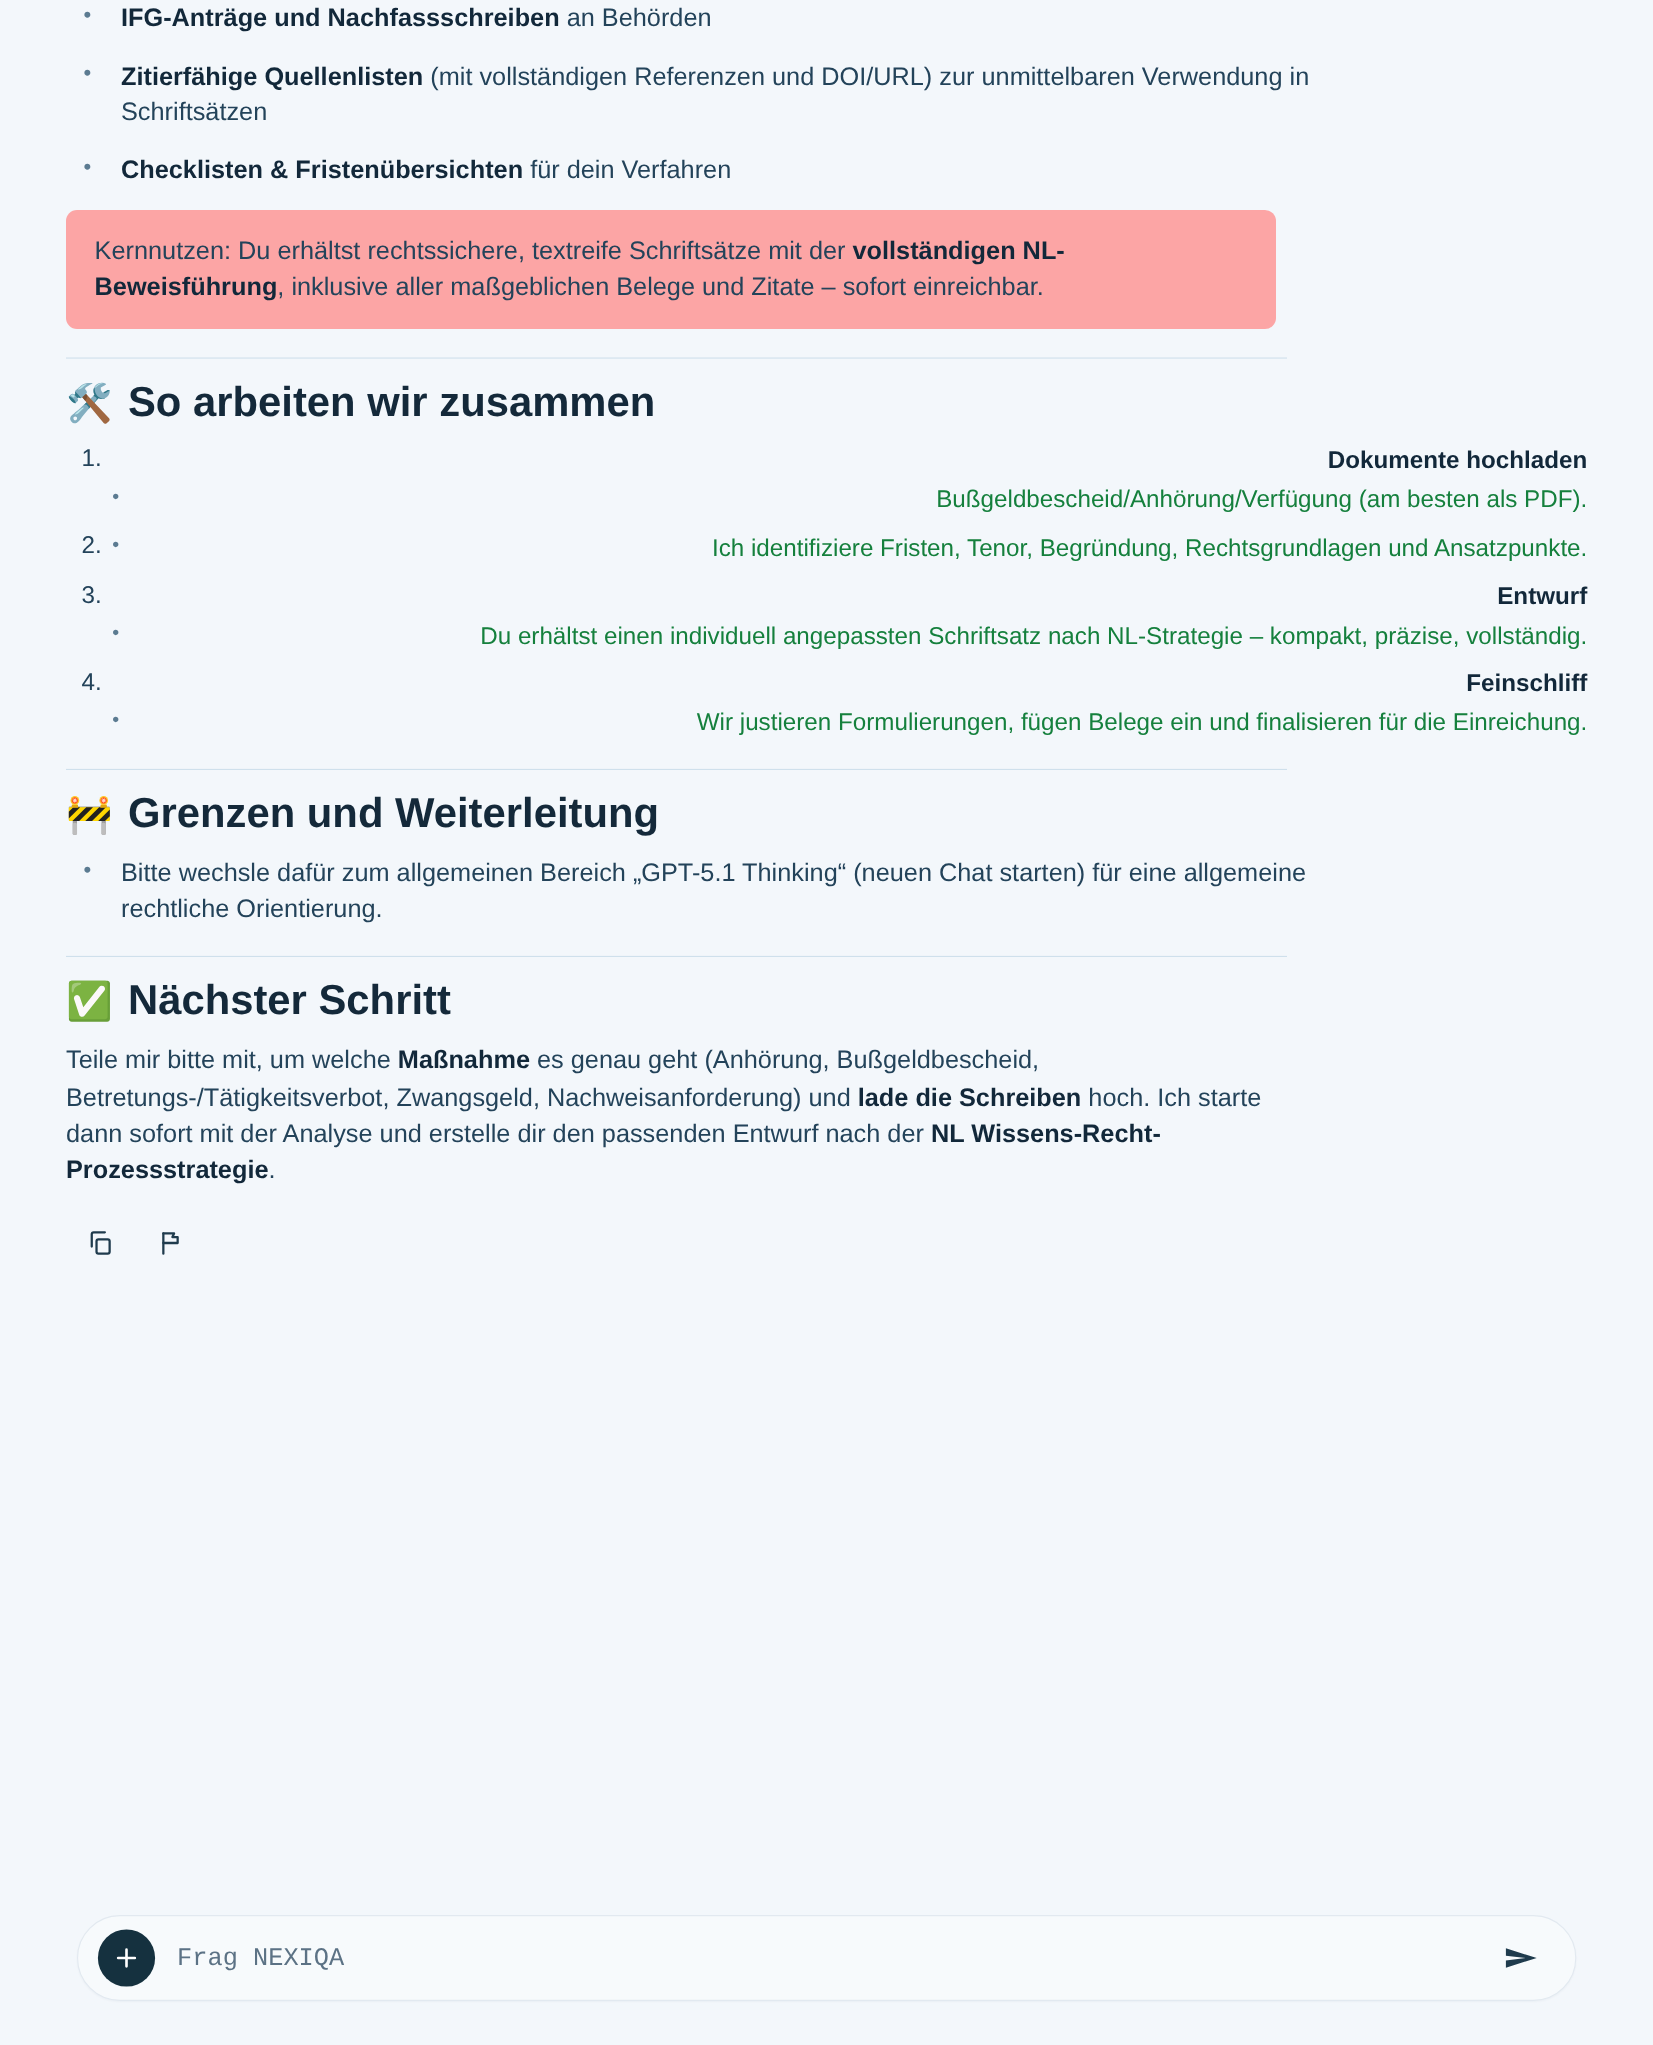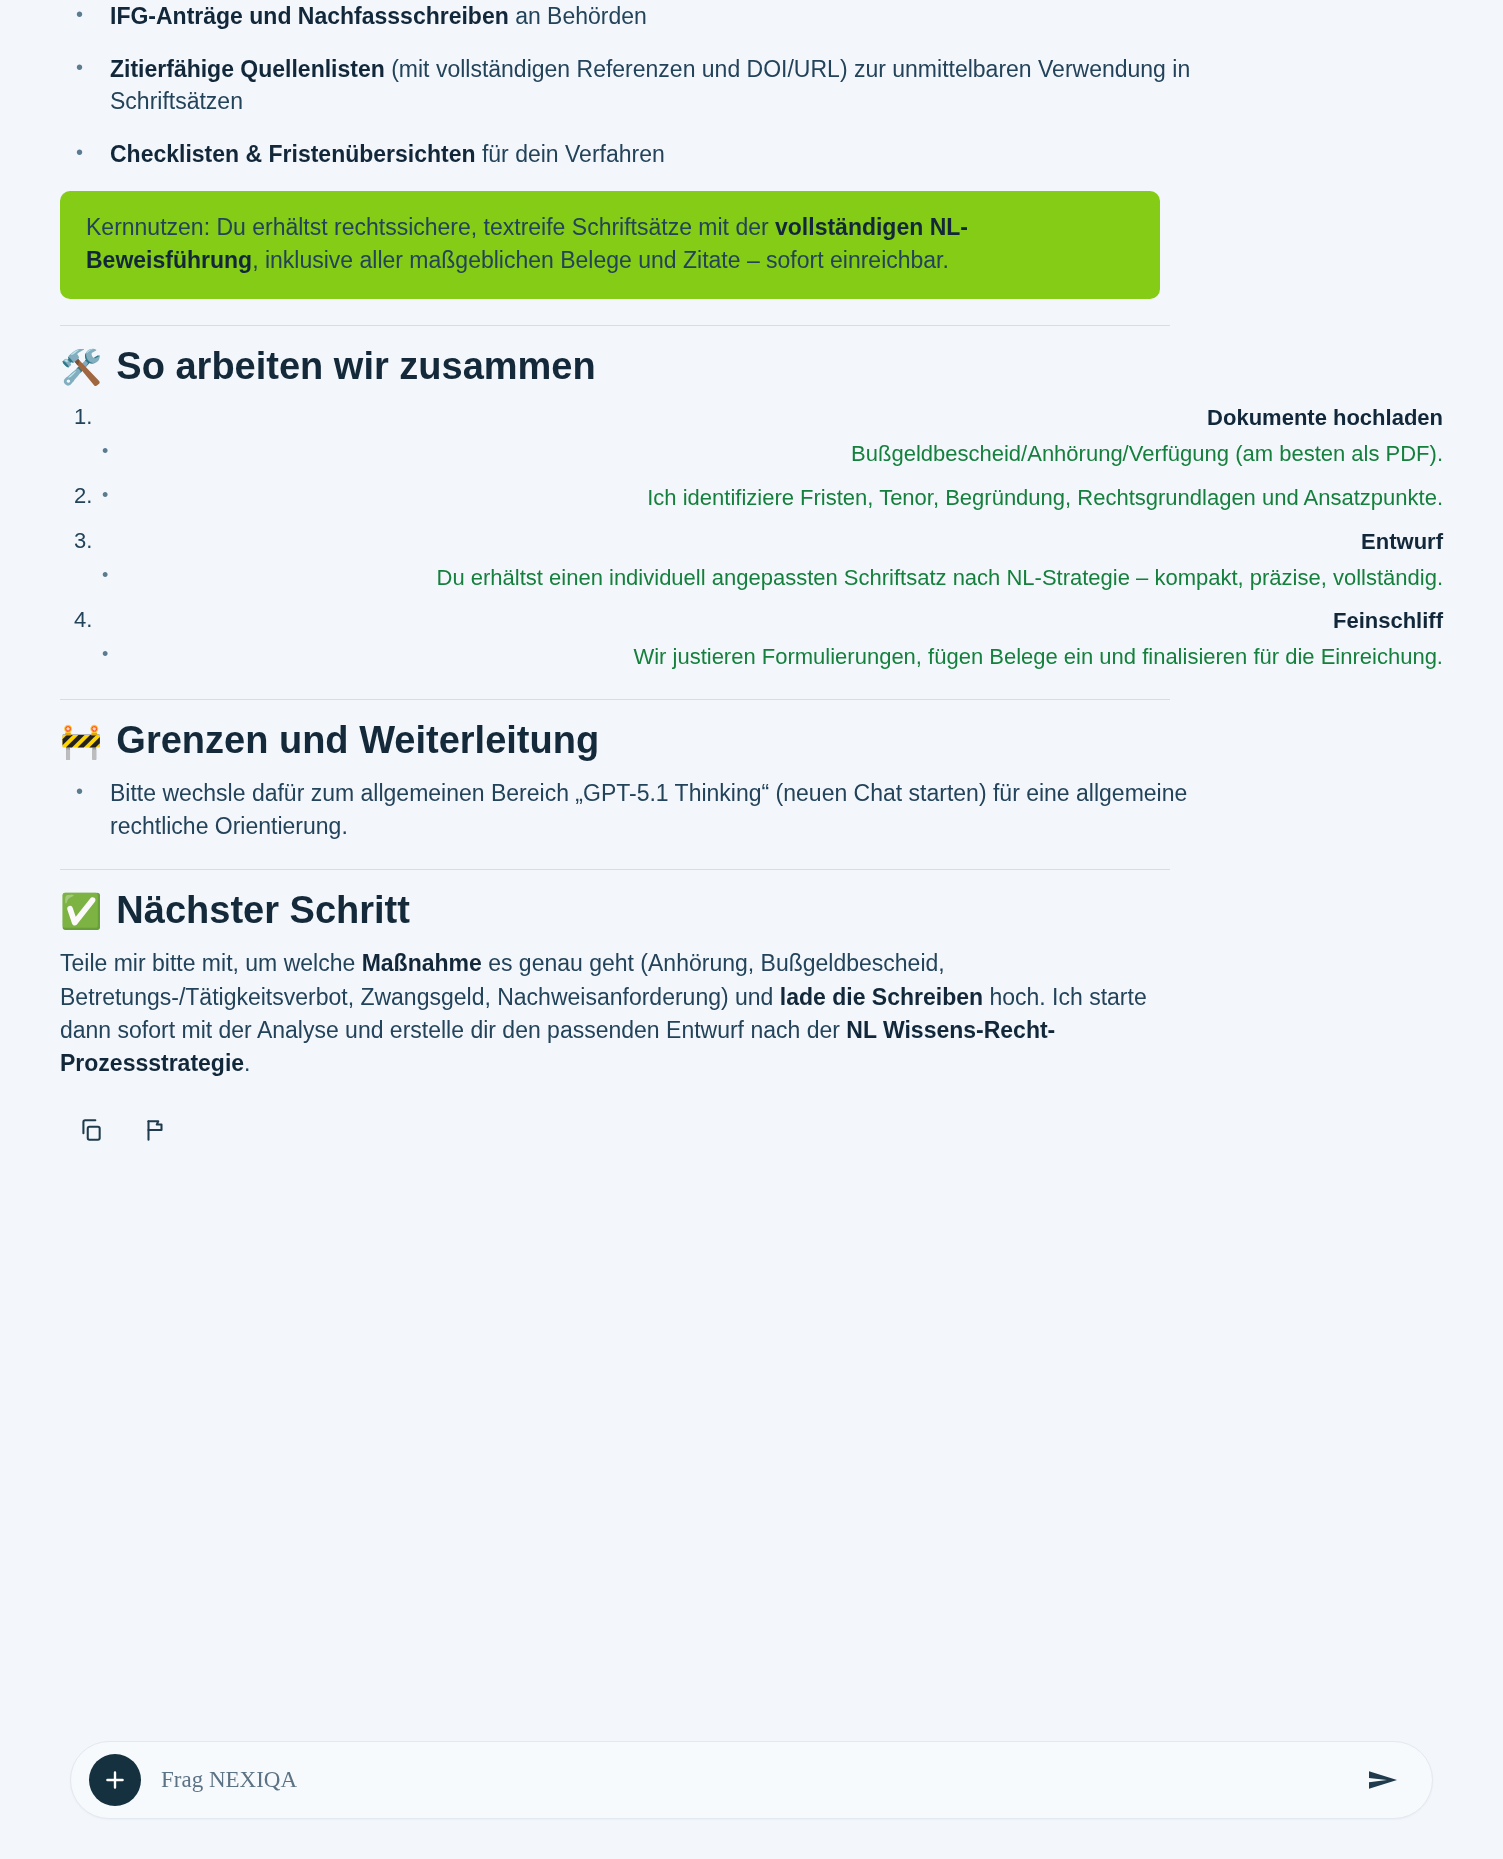--- a/index.html
+++ b/index.html
@@ -51,21 +51,21 @@
     top: 0;
     color: #5b7b91;
     font-size: 20px;
   }
   ul.bullets.tight > li { margin-bottom: 26px; }
 
   b, strong { font-weight: 700; color: #12283a; }
 
   
   .callout {
-    background: #84cc16;
+    background: #fca5a5;
     border-radius: 10px;
     padding: 20px 26px 22px 26px;
     margin: 14px 0 0 0;
     font-size: 23px;
     line-height: 1.45;
     color: #23435a;
     max-width: 1100px;
     box-sizing: border-box;
   }
 
@@ -192,21 +192,21 @@
     align-items: center;
     justify-content: center;
     cursor: pointer;
   }
   .plus-btn svg { display: block; }
   .composer-input {
     flex: 1 1 auto;
     border: none;
     outline: none;
     background: transparent;
-    font-family: Liberation Serif, serif;
+    font-family: Liberation Mono, monospace;
     font-size: 23px;
     color: #1d4ed8;
     padding: 0 20px;
     height: 100%;
   }
   .composer-input::placeholder { color: #5c7285; opacity: 1; }
   .send-btn {
     width: 44px;
     height: 44px;
     display: flex;

